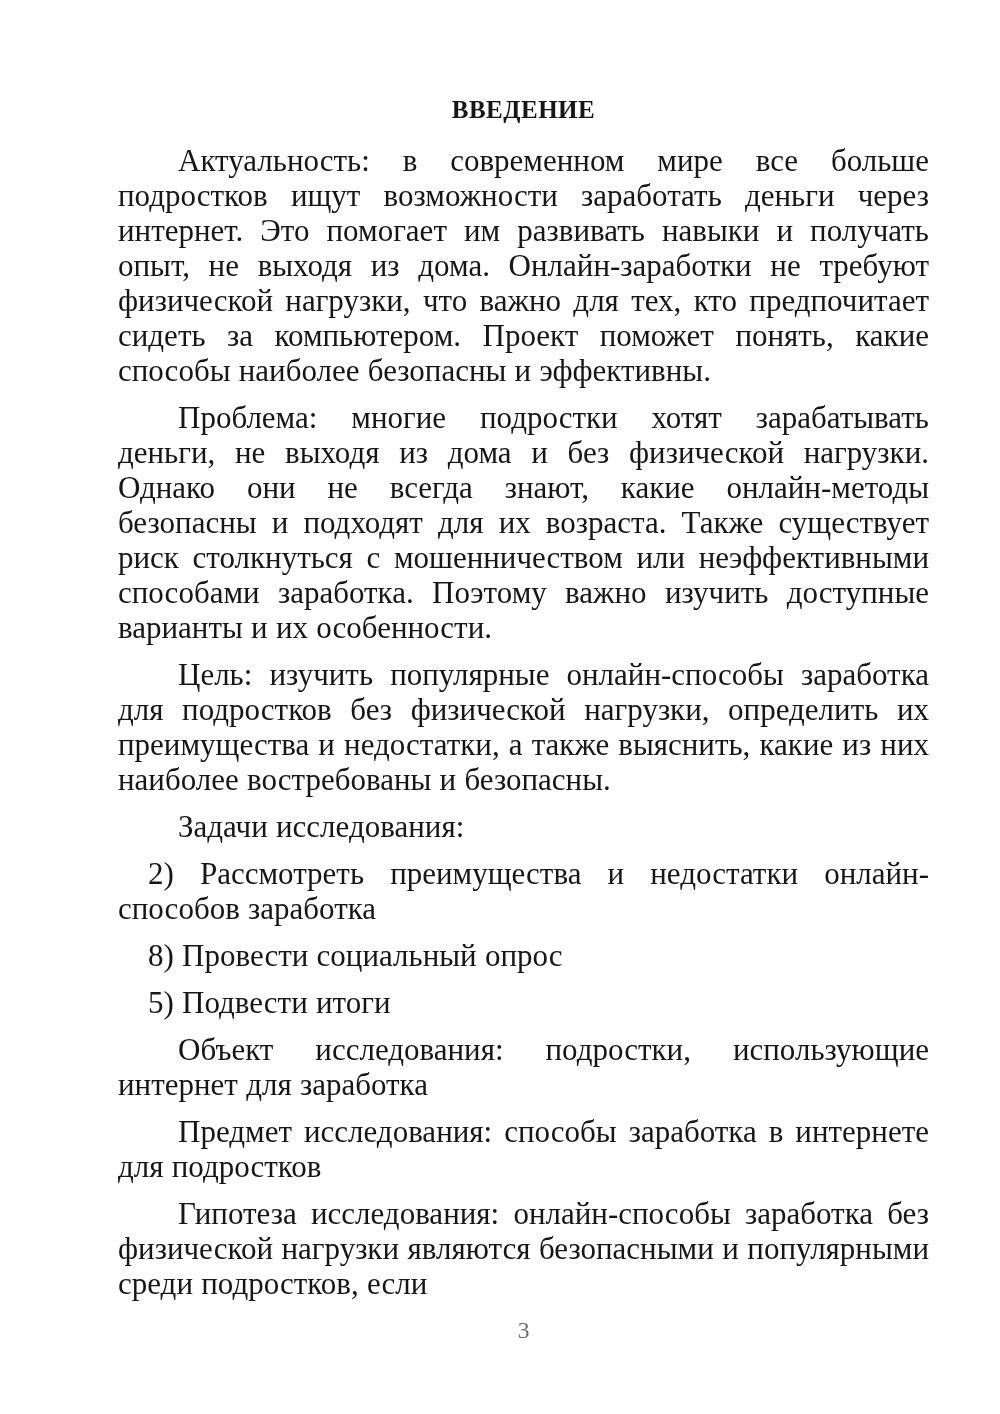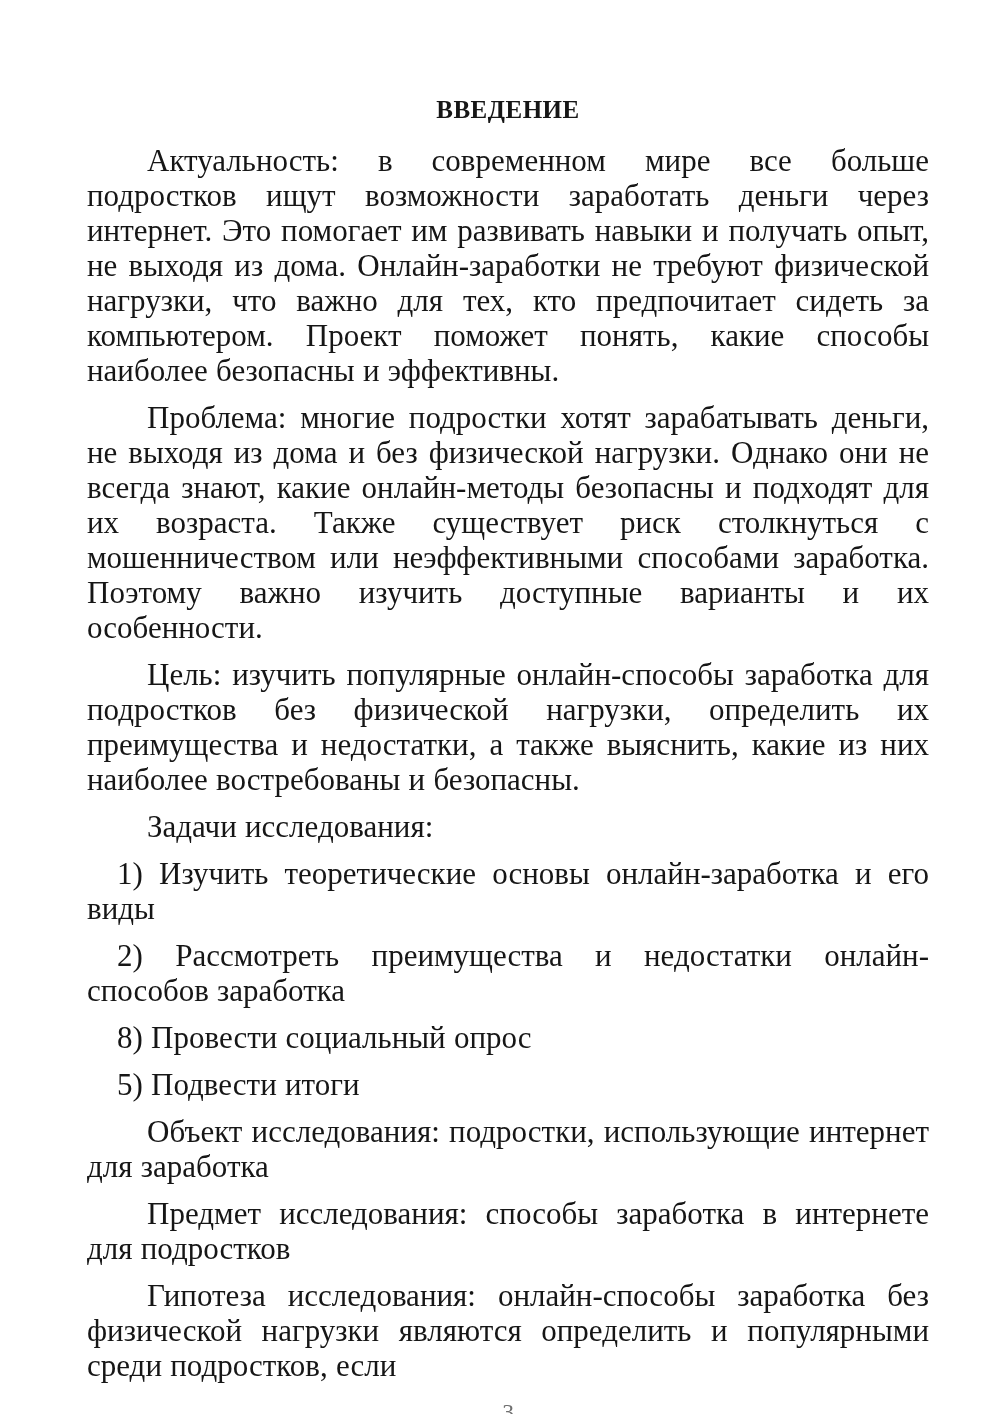--- a/index.html
+++ b/index.html
@@ -8,21 +8,21 @@
     width: 1000px;
     height: 1414px;
     overflow: hidden;
     font-family: "Liberation Serif", "DejaVu Serif", serif;
     color: #161616;
   }
   .page {
     width: 1000px;
     height: 1414px;
     background: #ffffff;
-    padding: 92px 71px 0 87px;
+    padding: 92px 71px 0 118px;
   }
   .title {
     font-size: 25px;
     line-height: 35px;
     font-weight: bold;
     text-align: center;
     letter-spacing: 0.5px;
     margin: 0 0 16px 0;
   }
   .para {
@@ -48,23 +48,22 @@
 <body>
 
 <main class="page">
   <h1 class="title">ВВЕДЕНИЕ</h1>
 
   <p class="para">Актуальность: в современном мире все больше подростков ищут возможности заработать деньги через интернет. Это помогает им развивать навыки и получать опыт, не выходя из дома. Онлайн-заработки не требуют физической нагрузки, что важно для тех, кто предпочитает сидеть за компьютером. Проект поможет понять, какие способы наиболее безопасны и эффективны.</p>
   <p class="para">Проблема: многие подростки хотят зарабатывать деньги, не выходя из дома и без физической нагрузки. Однако они не всегда знают, какие онлайн-методы безопасны и подходят для их возраста. Также существует риск столкнуться с мошенничеством или неэффективными способами заработка. Поэтому важно изучить доступные варианты и их особенности.</p>
   <p class="para">Цель: изучить популярные онлайн-способы заработка для подростков без физической нагрузки, определить их преимущества и недостатки, а также выяснить, какие из них наиболее востребованы и безопасны.</p>
   <p class="para">Задачи исследования:</p>
 
-  <p class="para task">1) Изучить теоретические основы онлайн-заработка и его виды</p>
   <p class="para task">2) Рассмотреть преимущества и недостатки онлайн-способов заработка</p>
   <p class="para task">8) Провести социальный опрос</p>
   <p class="para task">5) Подвести итоги</p>
 
   <p class="para">Объект исследования: подростки, использующие интернет для заработка</p>
   <p class="para">Предмет исследования: способы заработка в интернете для подростков</p>
-  <p class="para">Гипотеза исследования: онлайн-способы заработка без физической нагрузки являются определить и популярными среди подростков, если</p>
+  <p class="para">Гипотеза исследования: онлайн-способы заработка без физической нагрузки являются безопасными и популярными среди подростков, если</p>
 
   <div class="page-number">3</div>
 </main>
 
 </body></html>

